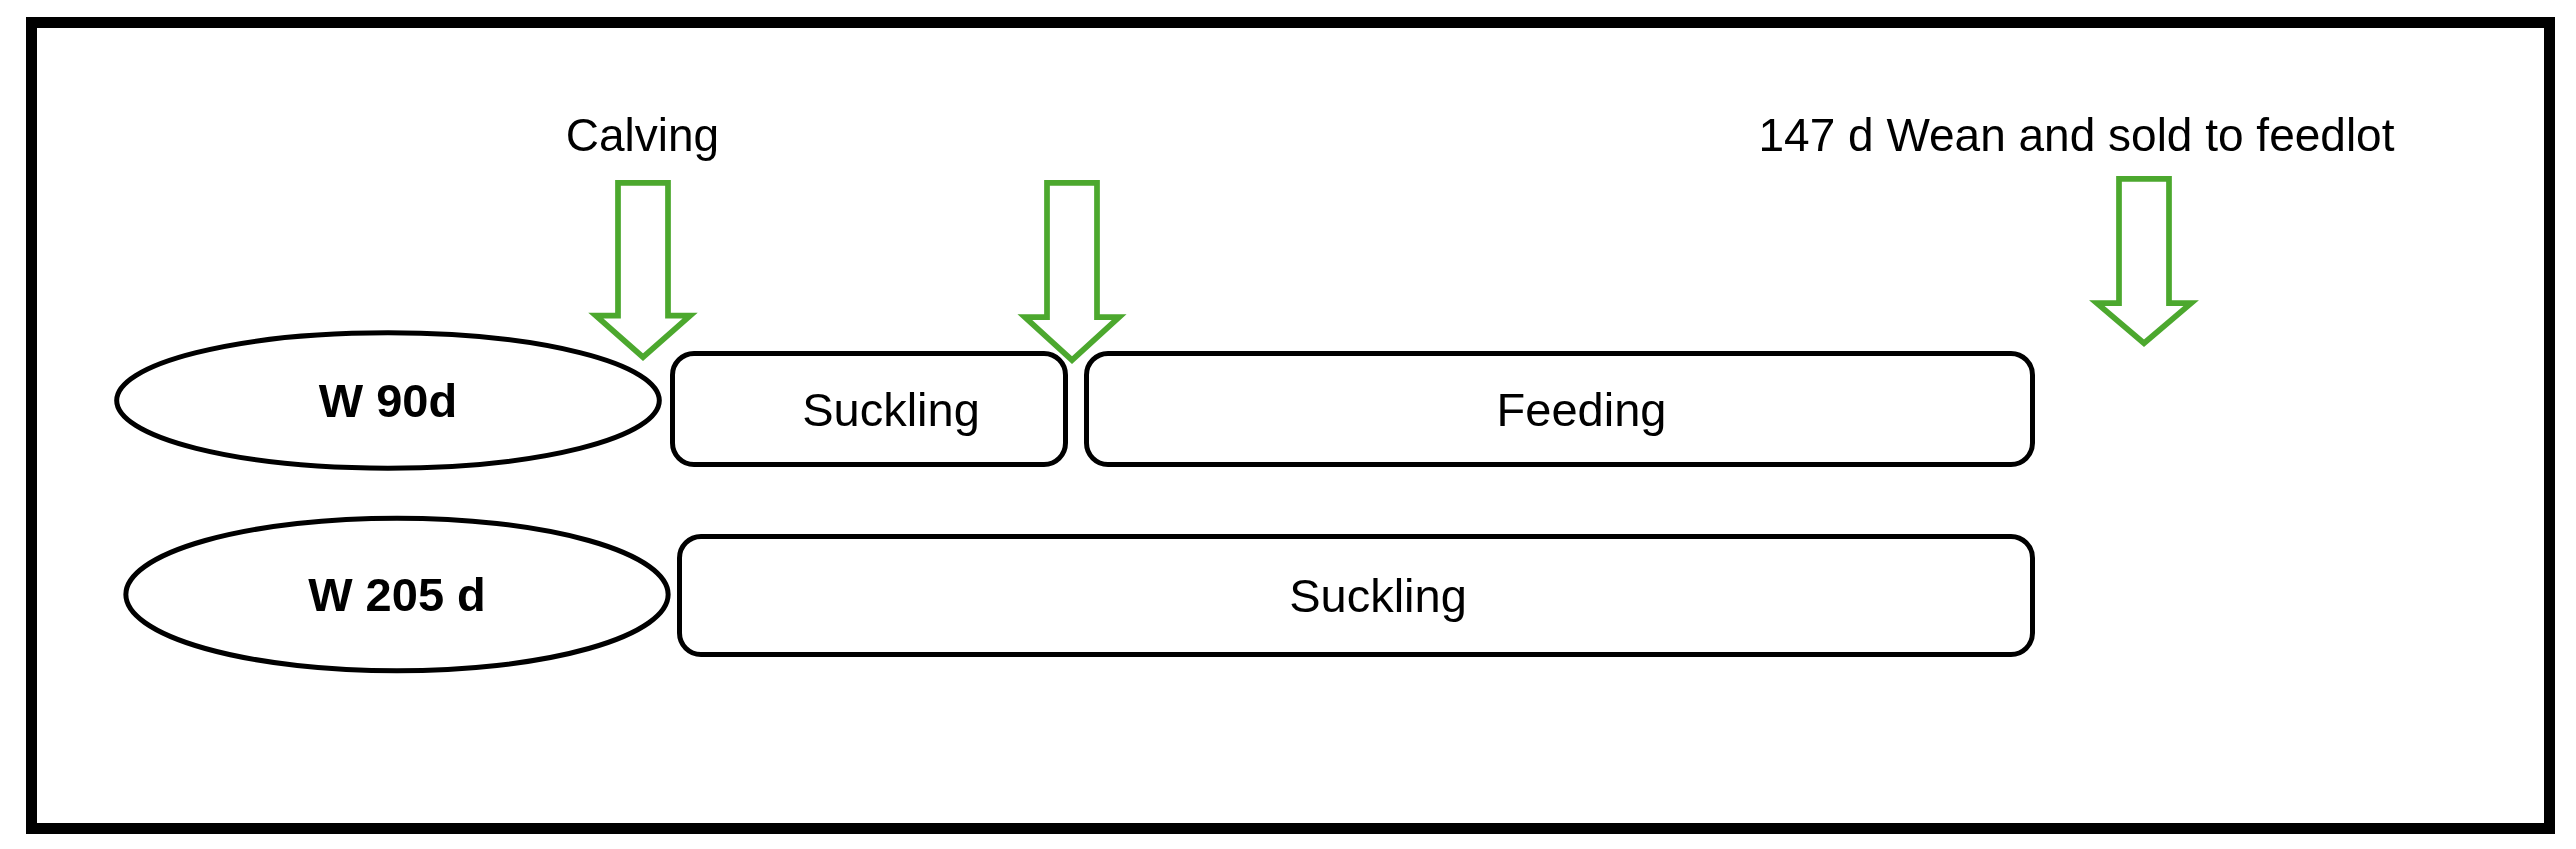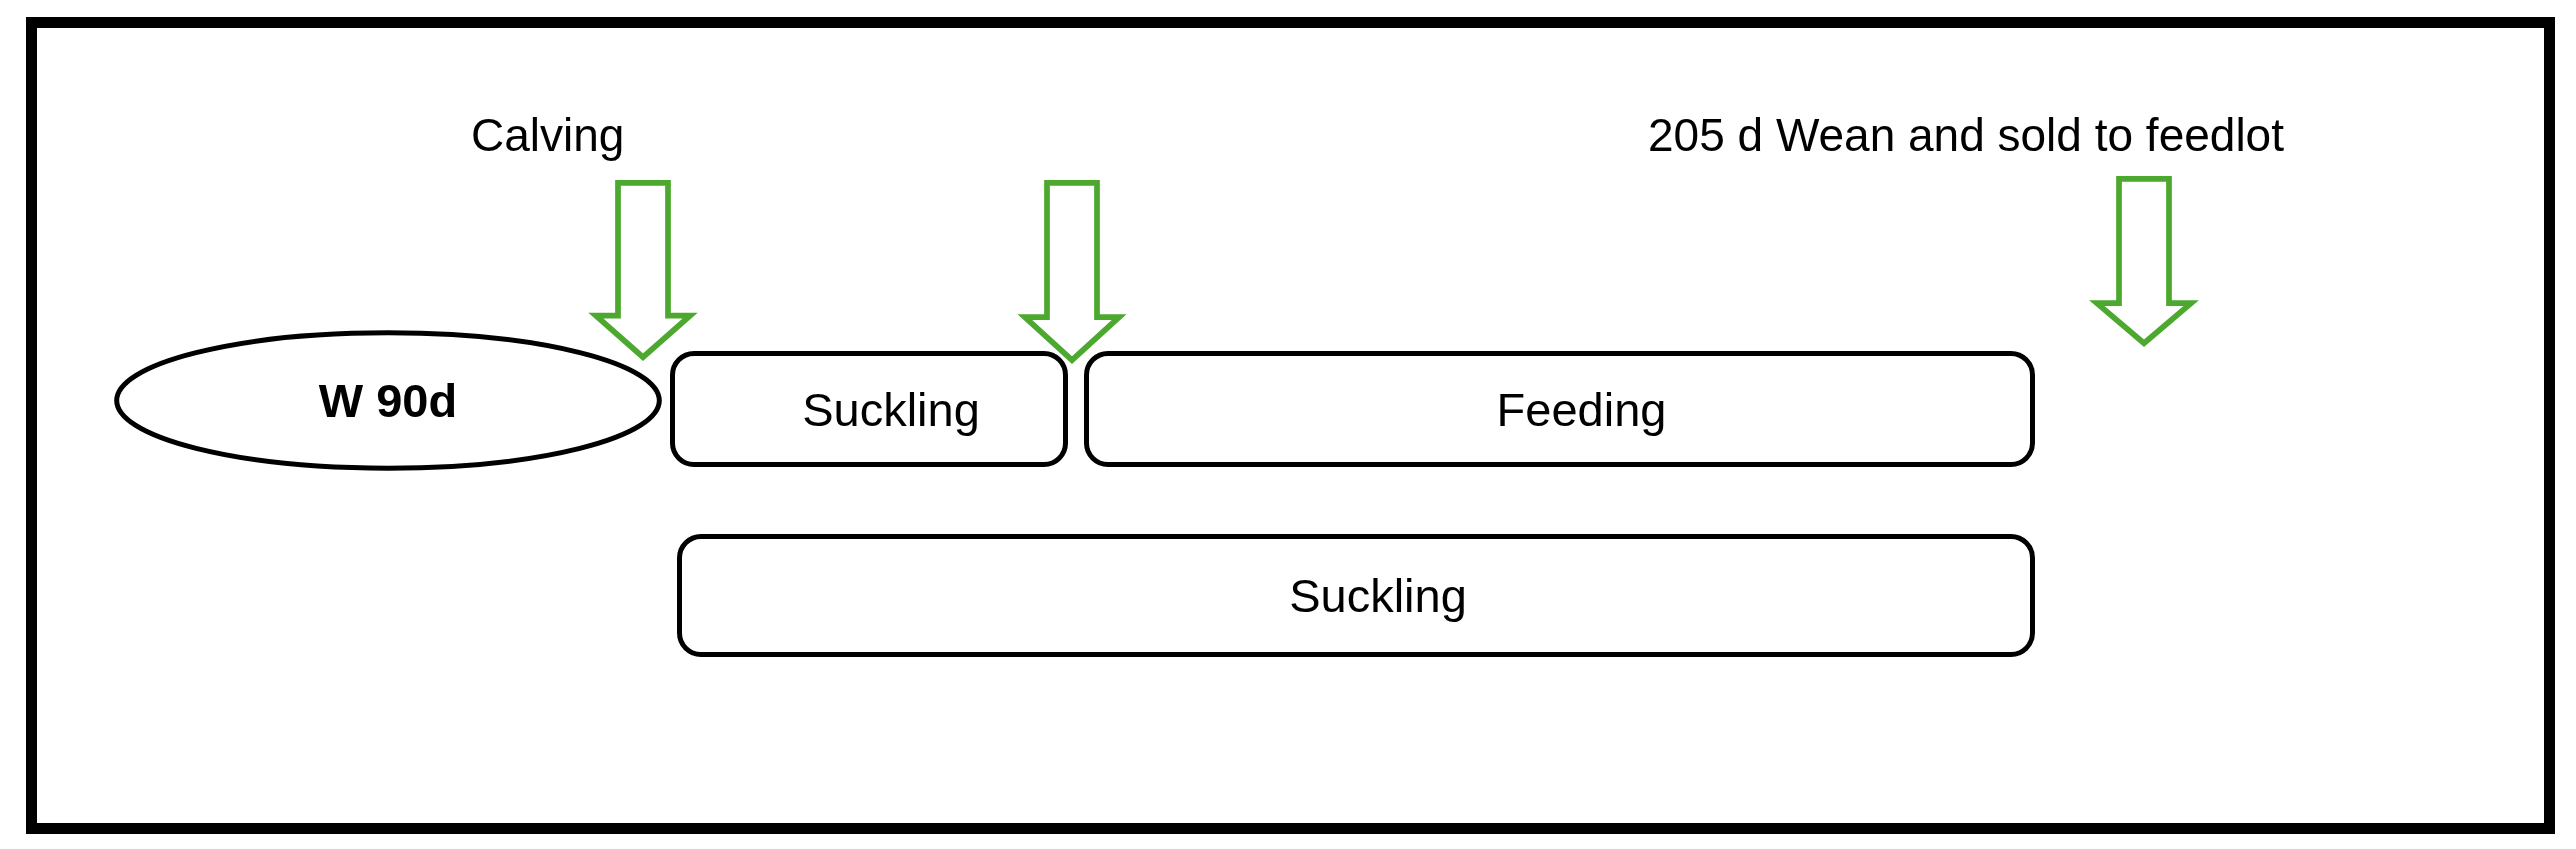--- a/index.html
+++ b/index.html
@@ -25,20 +25,21 @@
     top: 17px;
     width: 2529px;
     height: 817px;
     border: 11.4px solid #000000;
     box-sizing: border-box;
     background: #ffffff;
   }
   
   .event-label {
     position: absolute;
+    text-align: center;
     font-size: 46px;
     line-height: 1.05;
     color: #000000;
     white-space: nowrap;
     font-family: "Liberation Sans", sans-serif;
   }
   
   .arrow {
     position: absolute;
   }
@@ -93,21 +94,21 @@
 </head>
 <body>
 
 <div id="canvas">
 
   <div id="outer-frame"></div>
 
   <div class="event-label" style="left:471px; top:111px; width:343px;">Calving</div>
 
 
-  <div class="event-label" style="left:1648px; top:111px; width:857px;">205 d Wean and sold to feedlot</div>
+  <div class="event-label" style="left:1648px; top:111px; width:857px;">147 d Wean and sold to feedlot</div>
 
   <div class="arrow" style="left:593px; top:180px;">
     <svg width="100" height="180" viewBox="0 0 140 252">
       <polygon points="35,4 105,4 105,190 136,190 70,248 4,190 35,190" fill="#ffffff" stroke="#4CA82E" stroke-width="8" stroke-linejoin="miter"></polygon>
     </svg>
   </div>
 
   <div class="arrow" style="left:1022px; top:180px;">
     <svg width="100" height="183" viewBox="0 0 140 256">
       <polygon points="35,4 105,4 105,192 136,192 70,252 4,192 35,192" fill="#ffffff" stroke="#4CA82E" stroke-width="8" stroke-linejoin="miter"></polygon>
@@ -128,19 +129,25 @@
   </div>
 
   <div class="phase-box" style="left:670px; top:351px; width:398px; height:116px;">
     <span class="phase-box-label">Suckling</span>
   </div>
 
   <div class="phase-box" style="left:1084px; top:351px; width:951px; height:116px;">
     <span class="phase-box-label">Feeding</span>
   </div>
 
+  <div class="ellipse-node" style="left:123px; top:515px; width:548px; height:159px;">
+    <svg width="548" height="159" viewBox="0 0 768 222">
+      <ellipse cx="384" cy="111" rx="380" ry="107" fill="#ffffff" stroke="#000000" stroke-width="7"></ellipse>
+    </svg>
+    <div class="ellipse-label">W 205 d</div>
+  </div>
 
   <div class="phase-box" style="left:677px; top:534px; width:1358px; height:123px;">
     <span class="phase-box-label">Suckling</span>
   </div>
 
 </div>
 
 
 </body></html>

